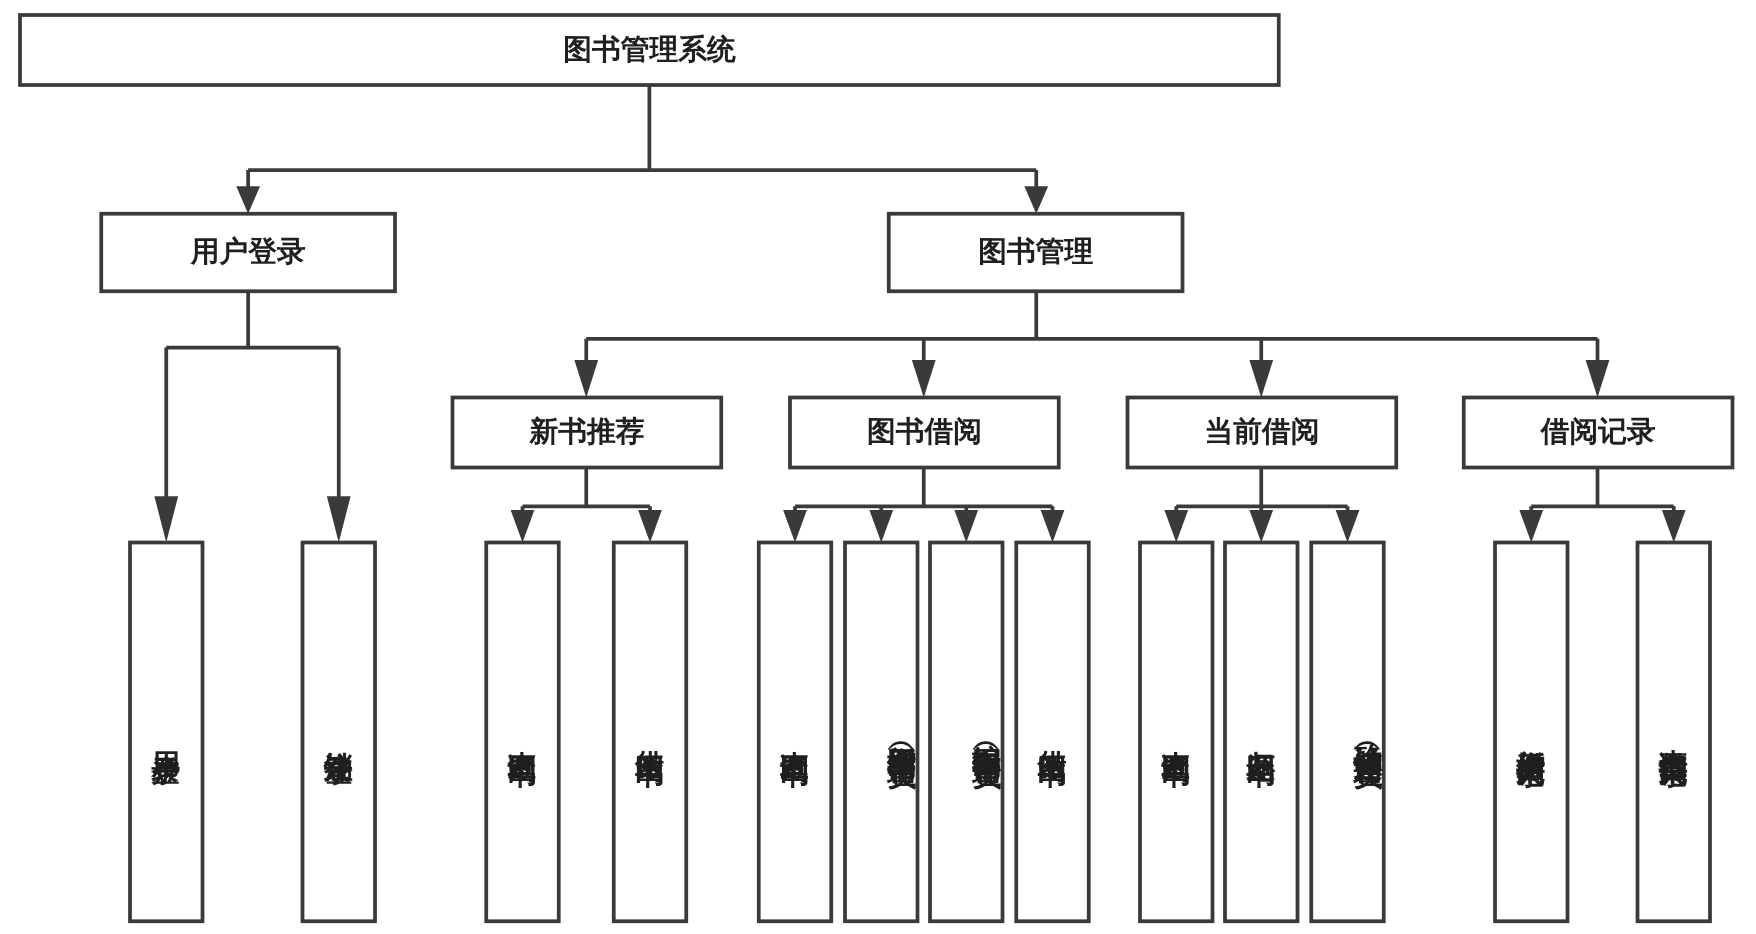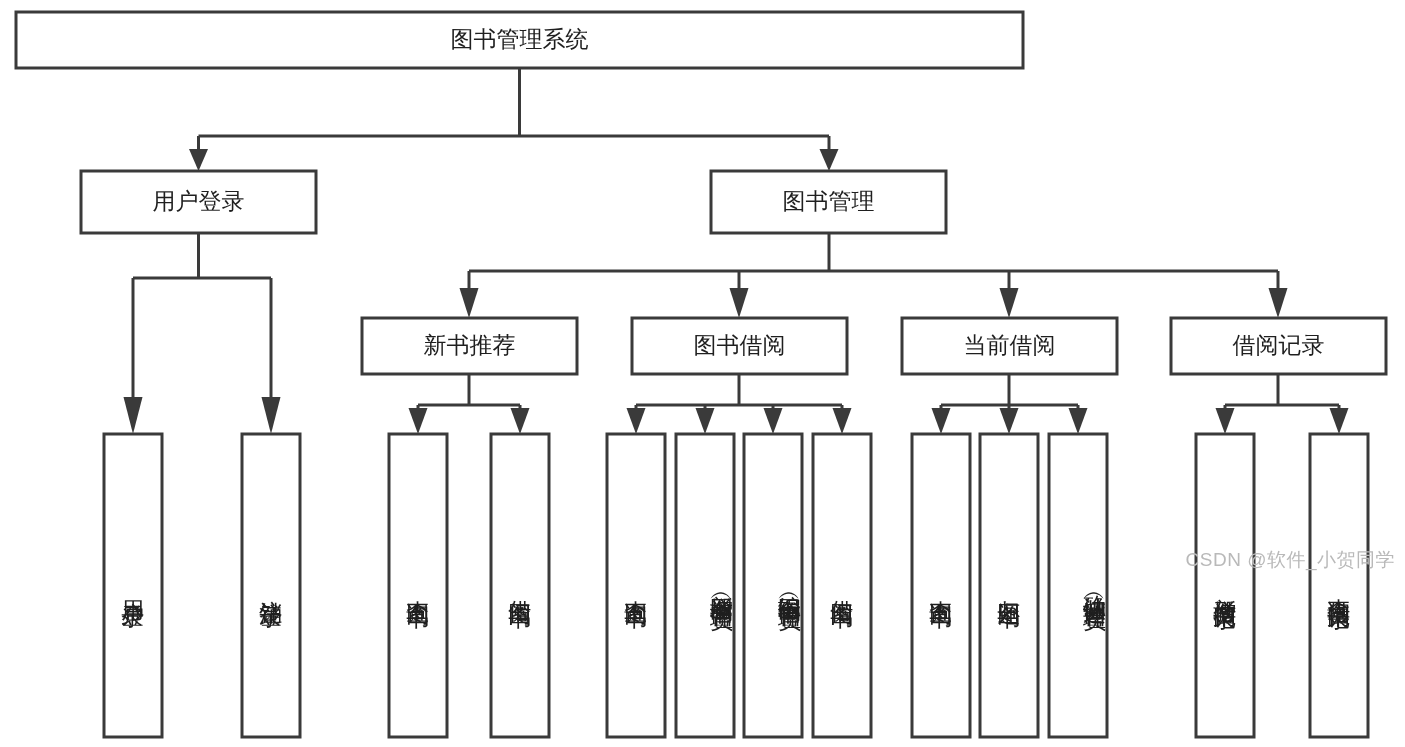--- a/index.html
+++ b/index.html
@@ -11,20 +11,21 @@
     width: 1405px;
     height: 747px;
     font-family: "Liberation Sans", "DejaVu Sans", sans-serif;
     overflow: hidden;
   }
   #diagram-root {
     position: relative;
     width: 1405px;
     height: 579px;
     background: #ffffff;
+    font-weight: bold;
   }
   svg#tree-svg {
     position: absolute;
     left: 0;
     top: 0;
     width: 1405px;
     height: 747px;
     display: block;
   }
   .node-box {
@@ -220,15 +221,14 @@
   <div class="leaf-label-wrap" style="left:744px; top:440px; width:58px; height:291px; align-items:flex-start;">编辑图书（管理员）</div>
   <div class="leaf-label-wrap" style="left:813px; top:434px; width:58px; height:303px;">借阅图书</div>
 
   <div class="leaf-label-wrap" style="left:912px; top:434px; width:58px; height:303px;">查询图书</div>
   <div class="leaf-label-wrap" style="left:980px; top:434px; width:58px; height:303px;">归还图书</div>
   <div class="leaf-label-wrap" style="left:1049px; top:440px; width:58px; height:291px; align-items:flex-start;">确认归还（管理员）</div>
 
   <div class="leaf-label-wrap" style="left:1196px; top:434px; width:58px; height:303px;">新增借阅记录</div>
   <div class="leaf-label-wrap" style="left:1310px; top:434px; width:58px; height:303px;">查询借阅记录</div>
 
-  <div id="watermark">CSDN @软件_小贺同学</div>
 
 </div>
 
 </body></html>

